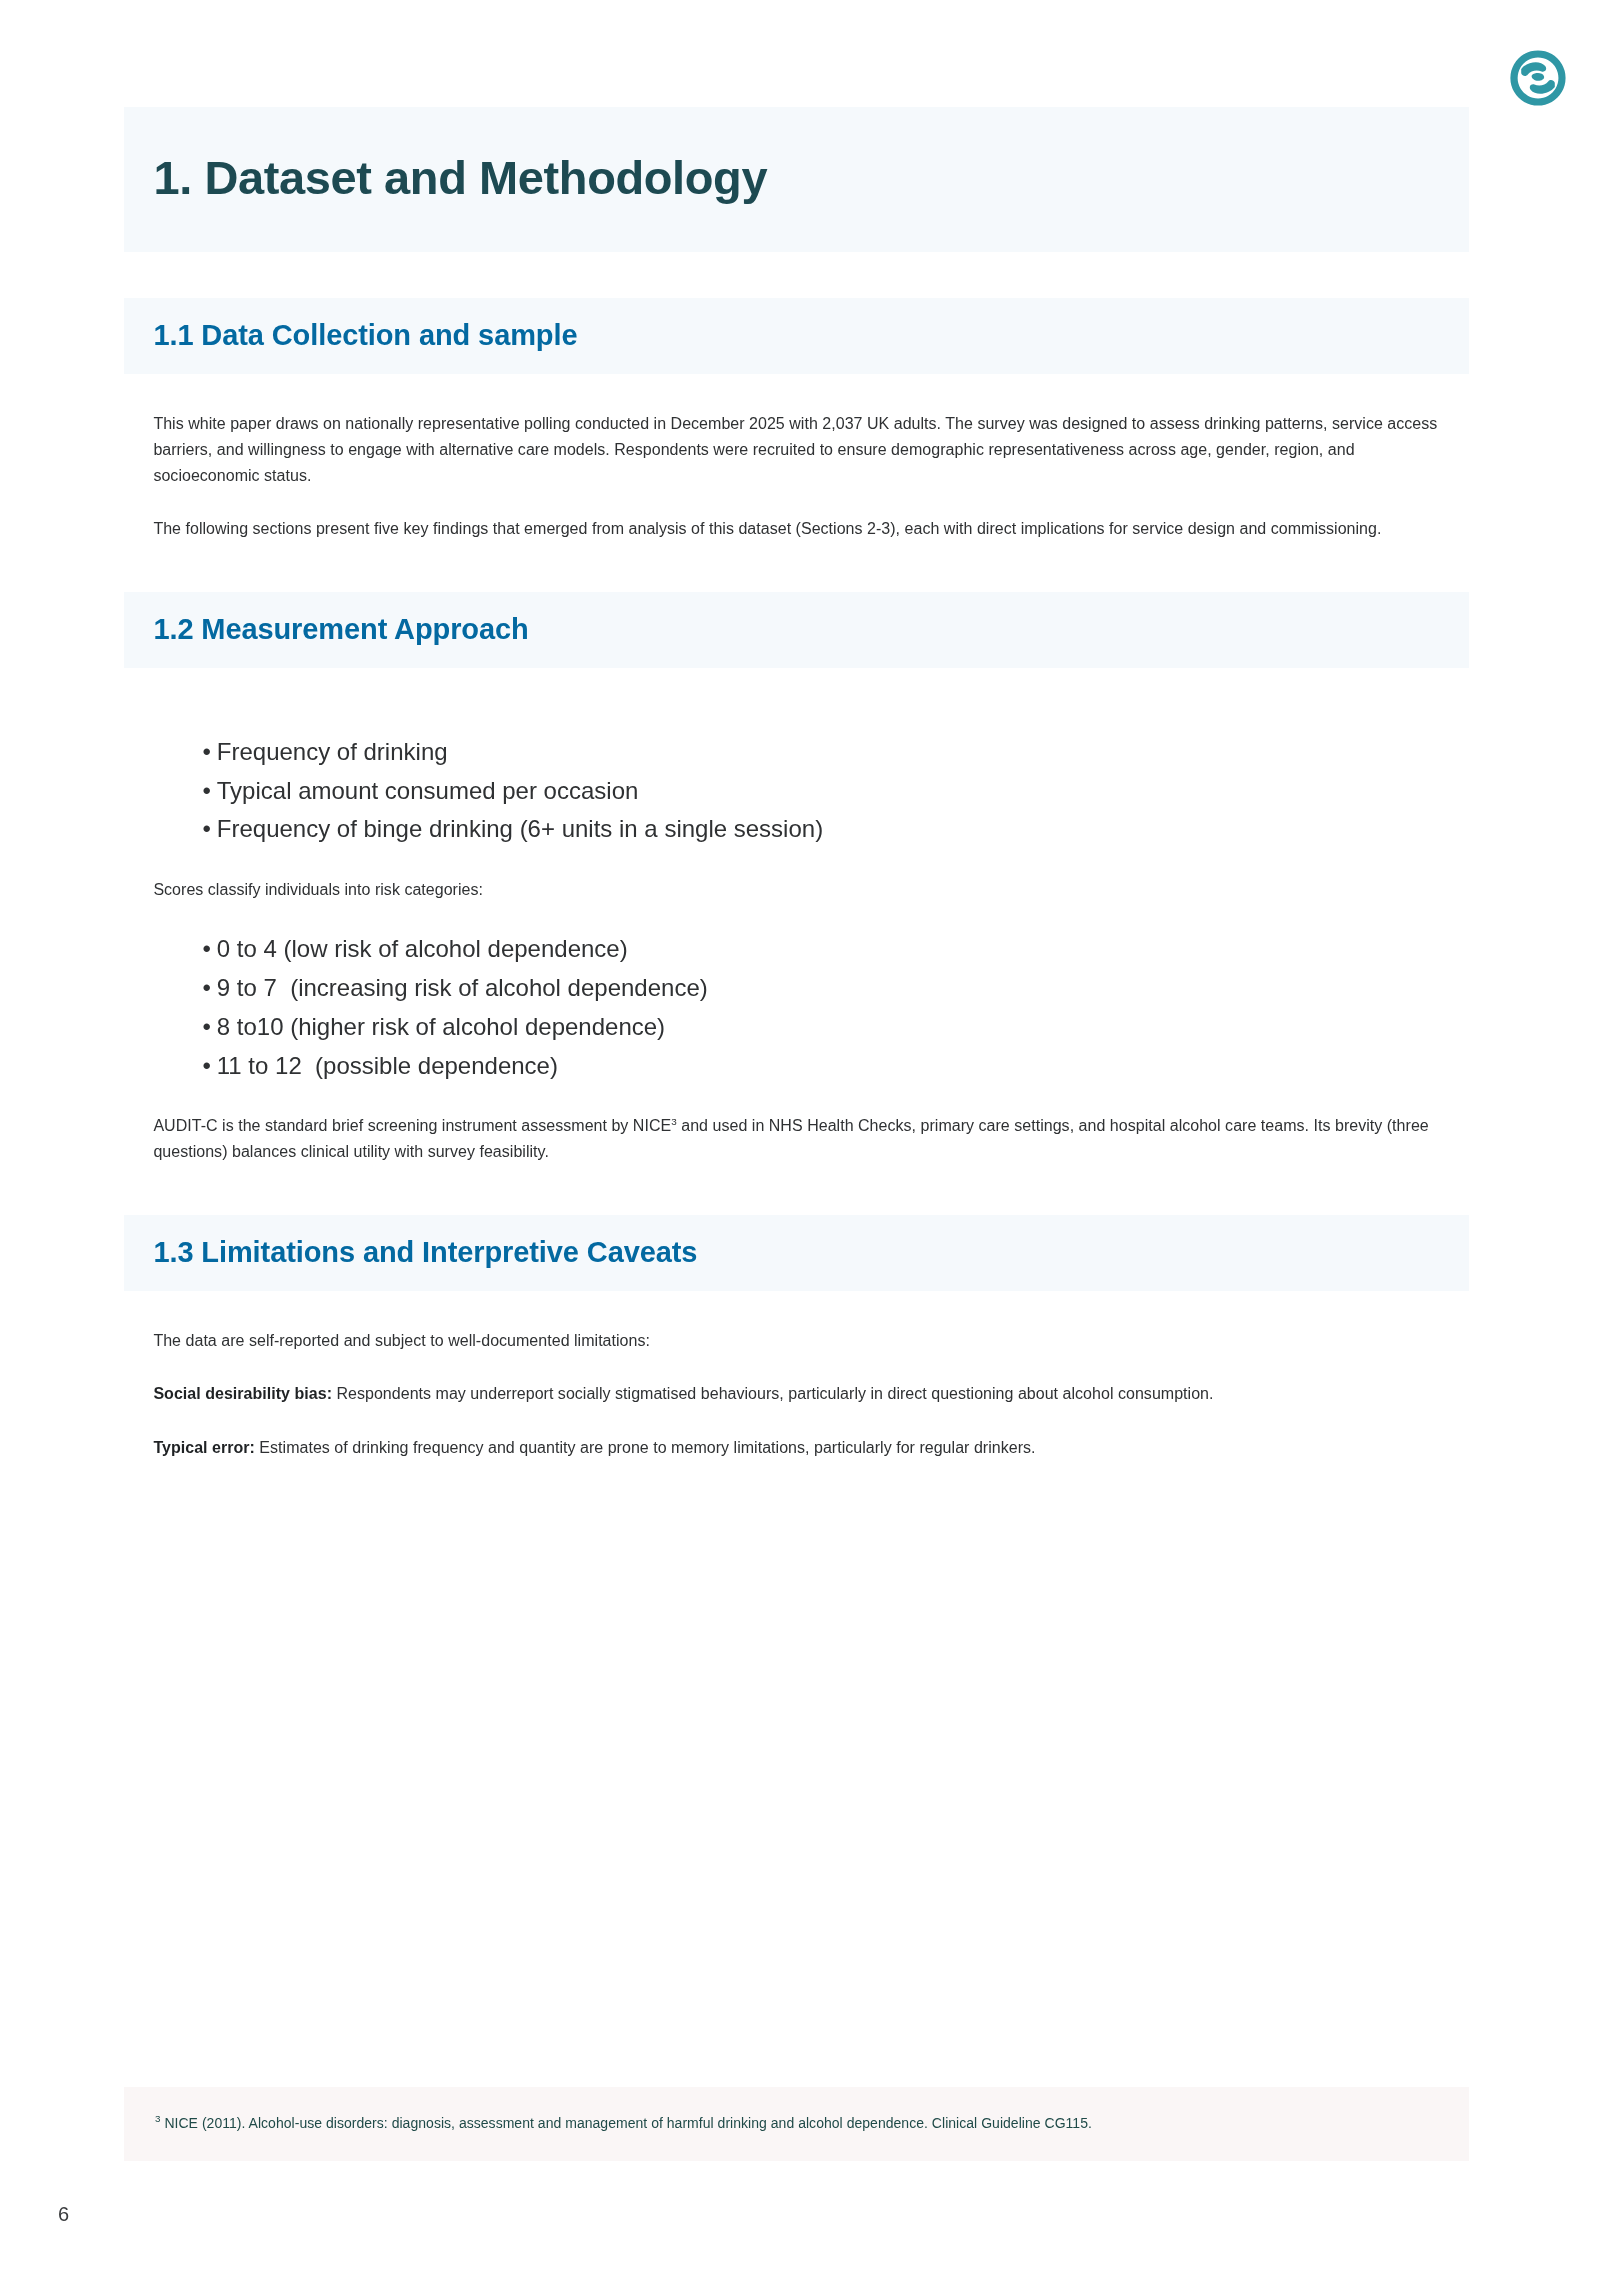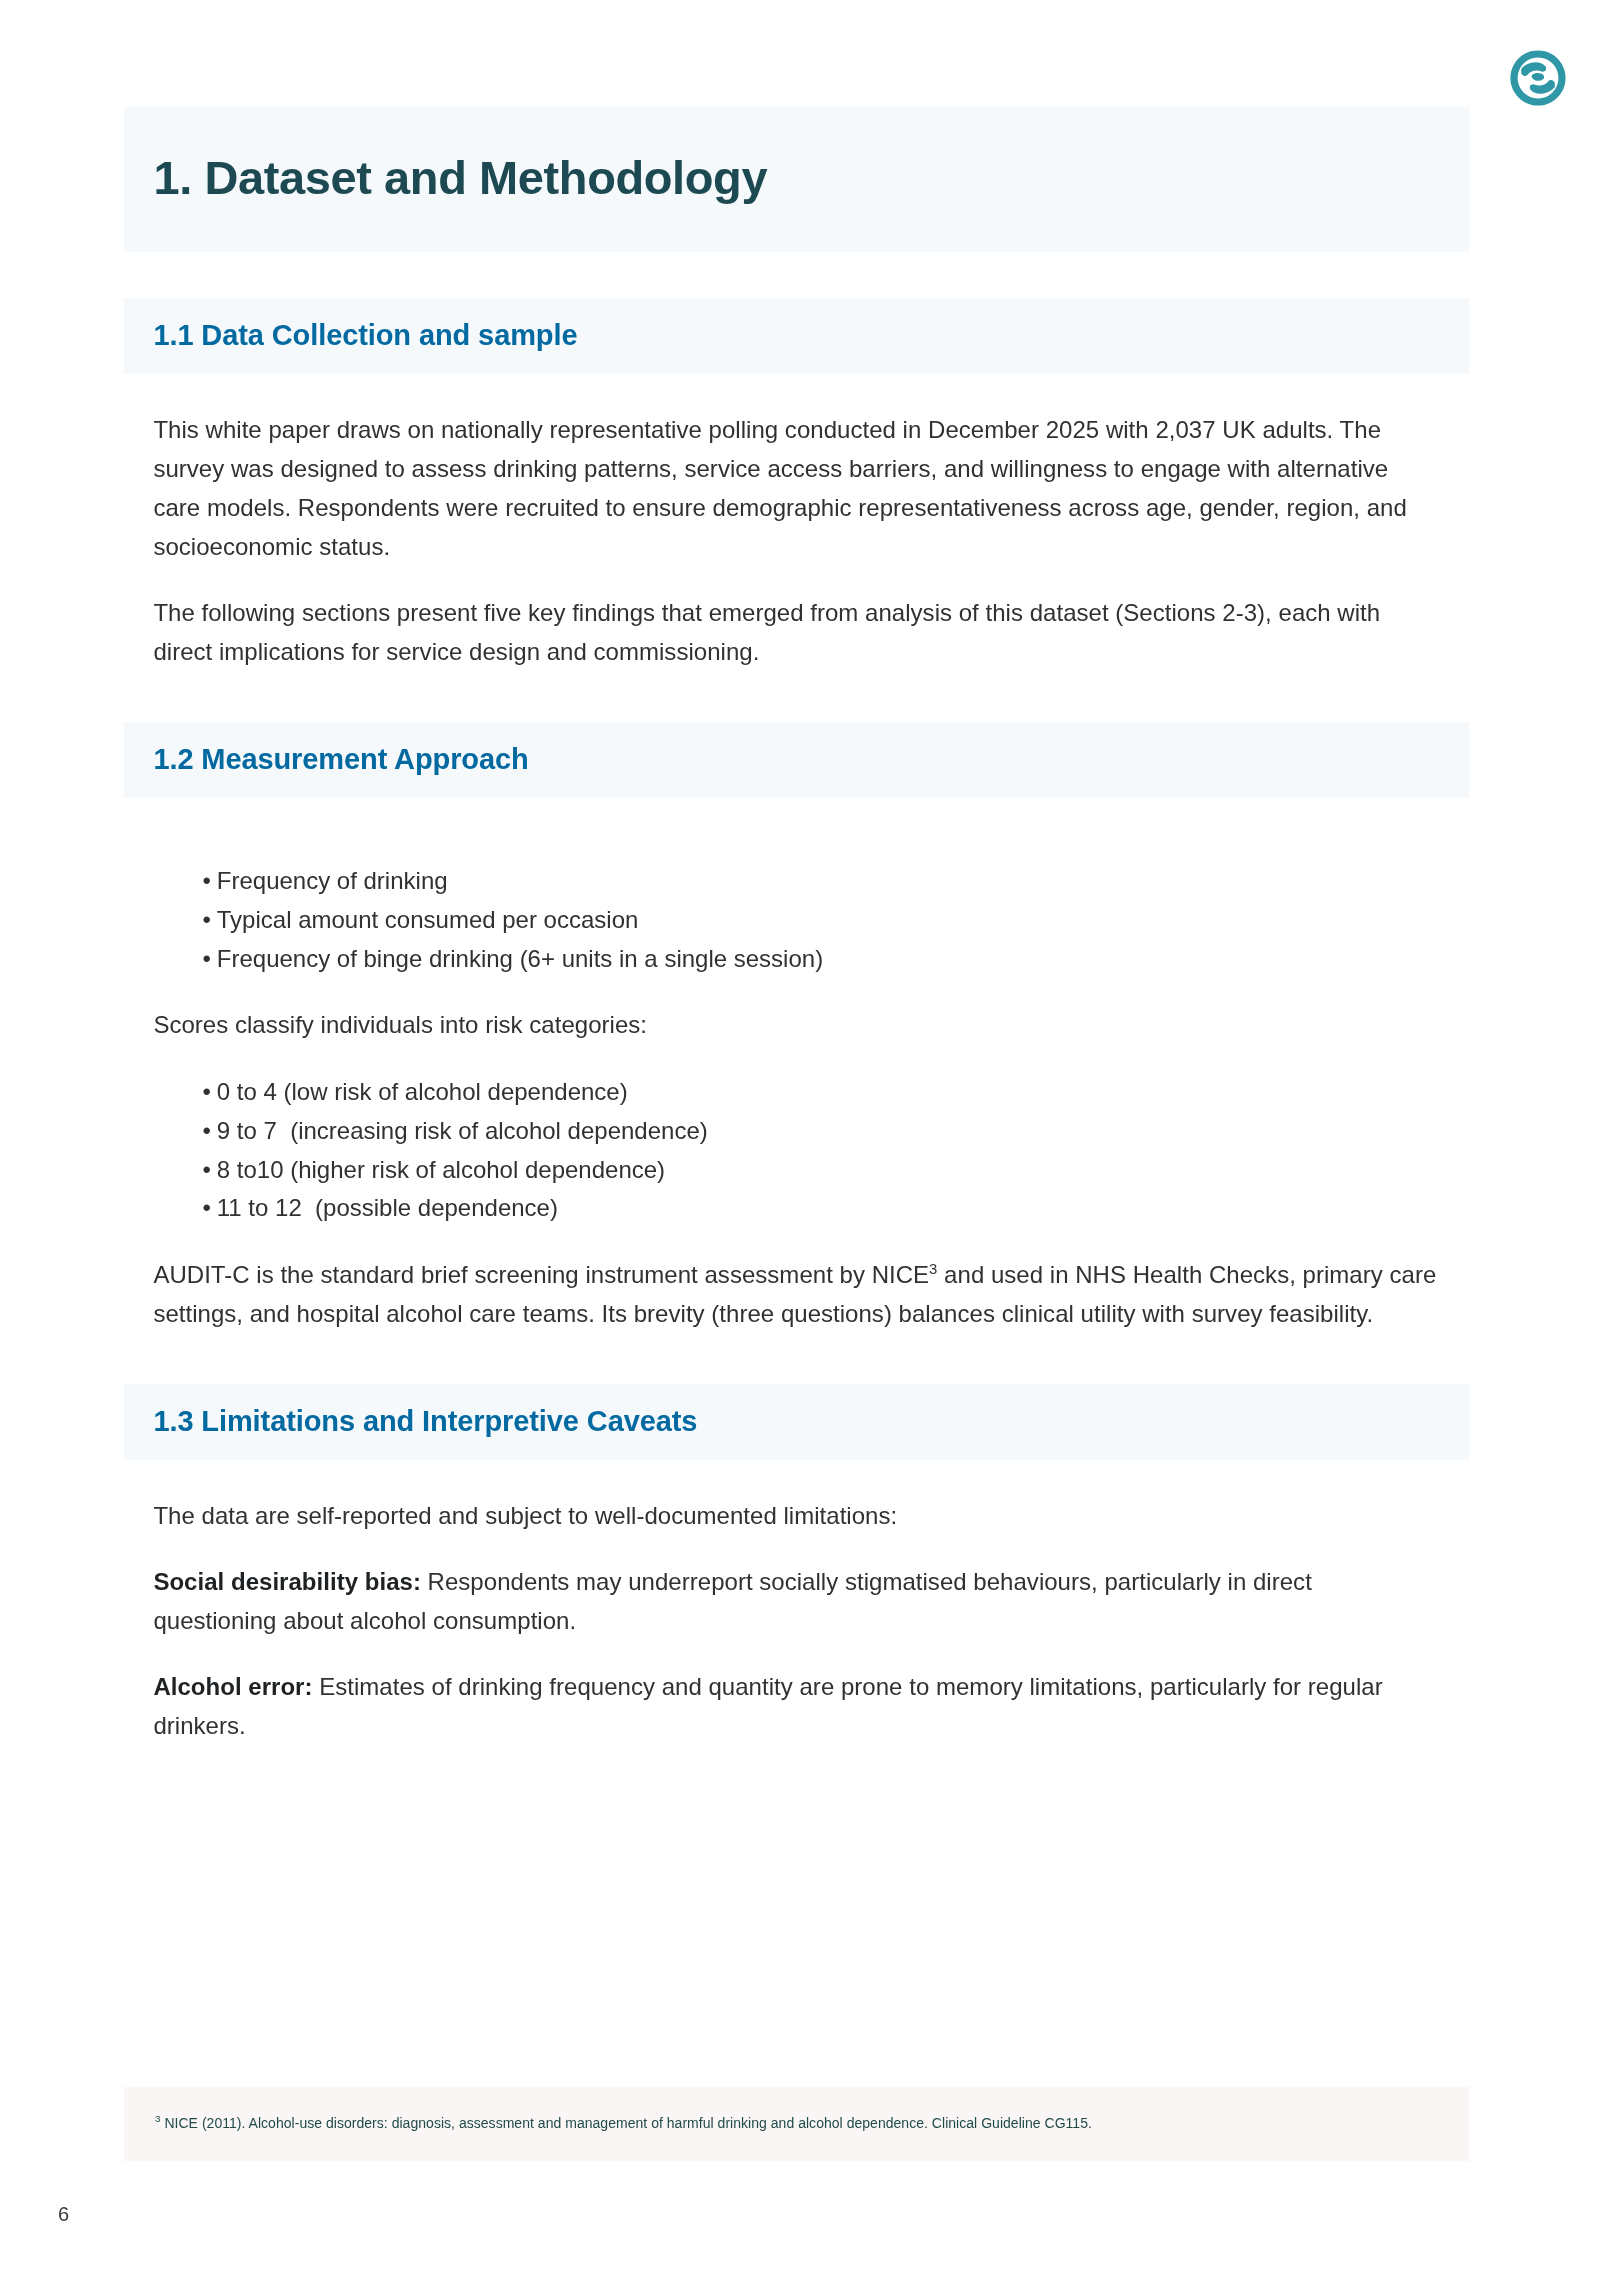--- a/index.html
+++ b/index.html
@@ -75,21 +75,21 @@
   .band-1-1 { margin-top: 46px; }
   .band-1-2 { margin-top: 50px; }
   .band-1-3 { margin-top: 50px; }
 
   
   .body-block {
     padding: 0 29.4px;
   }
   p.para {
     margin: 0;
-    font-size: 24px;
+    font-size: 16px;
     line-height: 1.62;
     color: #2f3133;
     font-weight: 400;
     letter-spacing: 0.03px;
   }
   p.para b, p.para strong {
     font-weight: 700;
     color: #1f2224;
     margin-top: 31px;
   }
@@ -230,21 +230,21 @@
 
     <div class="body-block">
       <p class="para">The data are self-reported and subject to well-documented limitations:</p>
 
       <div class="gap-sm"></div>
 
       <p class="para"><b>Social desirability bias:</b><span> Respondents may underreport socially stigmatised behaviours, particularly in direct questioning about alcohol consumption.</span></p>
 
       <div class="gap-sm"></div>
 
-      <p class="para"><b>Alcohol error:</b><span> Estimates of drinking frequency and quantity are prone to memory limitations, particularly for regular drinkers.</span></p>
+      <p class="para"><b>Typical error:</b><span> Estimates of drinking frequency and quantity are prone to memory limitations, particularly for regular drinkers.</span></p>
     </div>
 
   </div>
 
   <div class="footnote-box">
     <p class="footnote-text"><sup>3</sup><span> NICE (2011). Alcohol-use disorders: diagnosis, assessment and management of harmful drinking and alcohol dependence. Clinical Guideline CG115.</span></p>
   </div>
 
   <div class="page-number">6</div>
 

